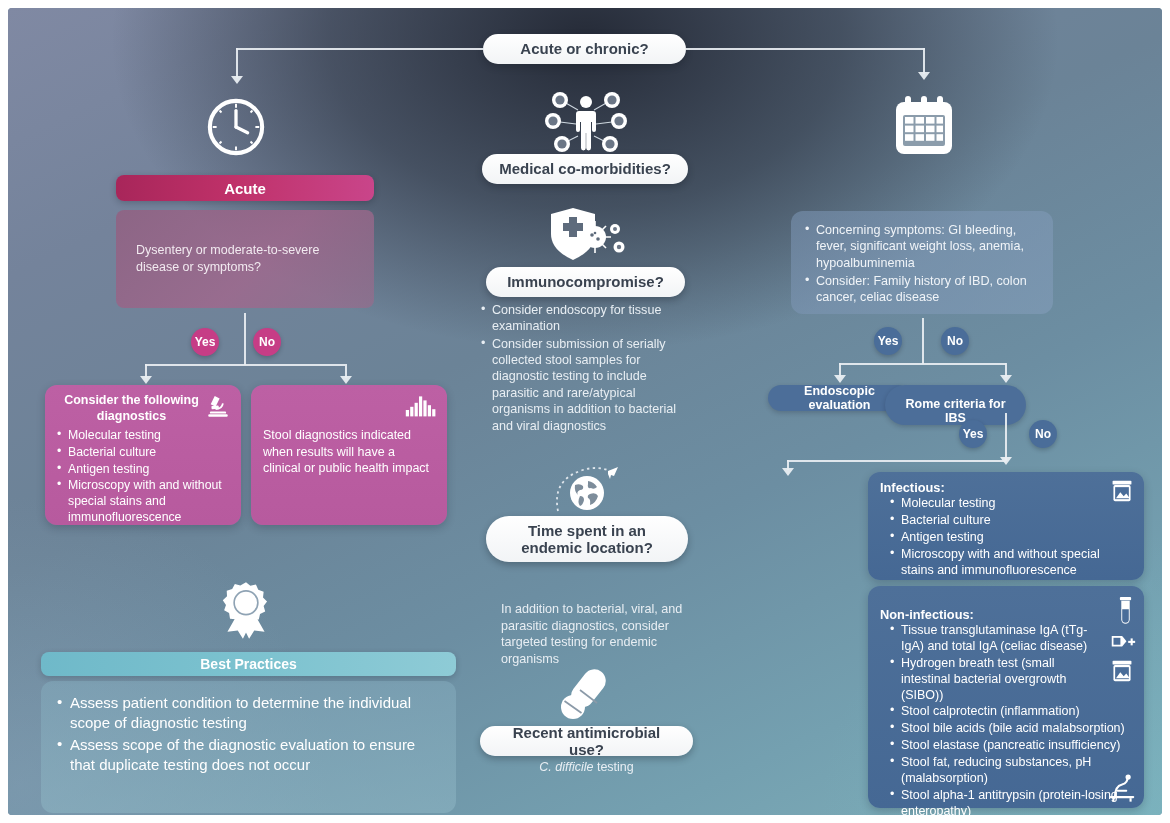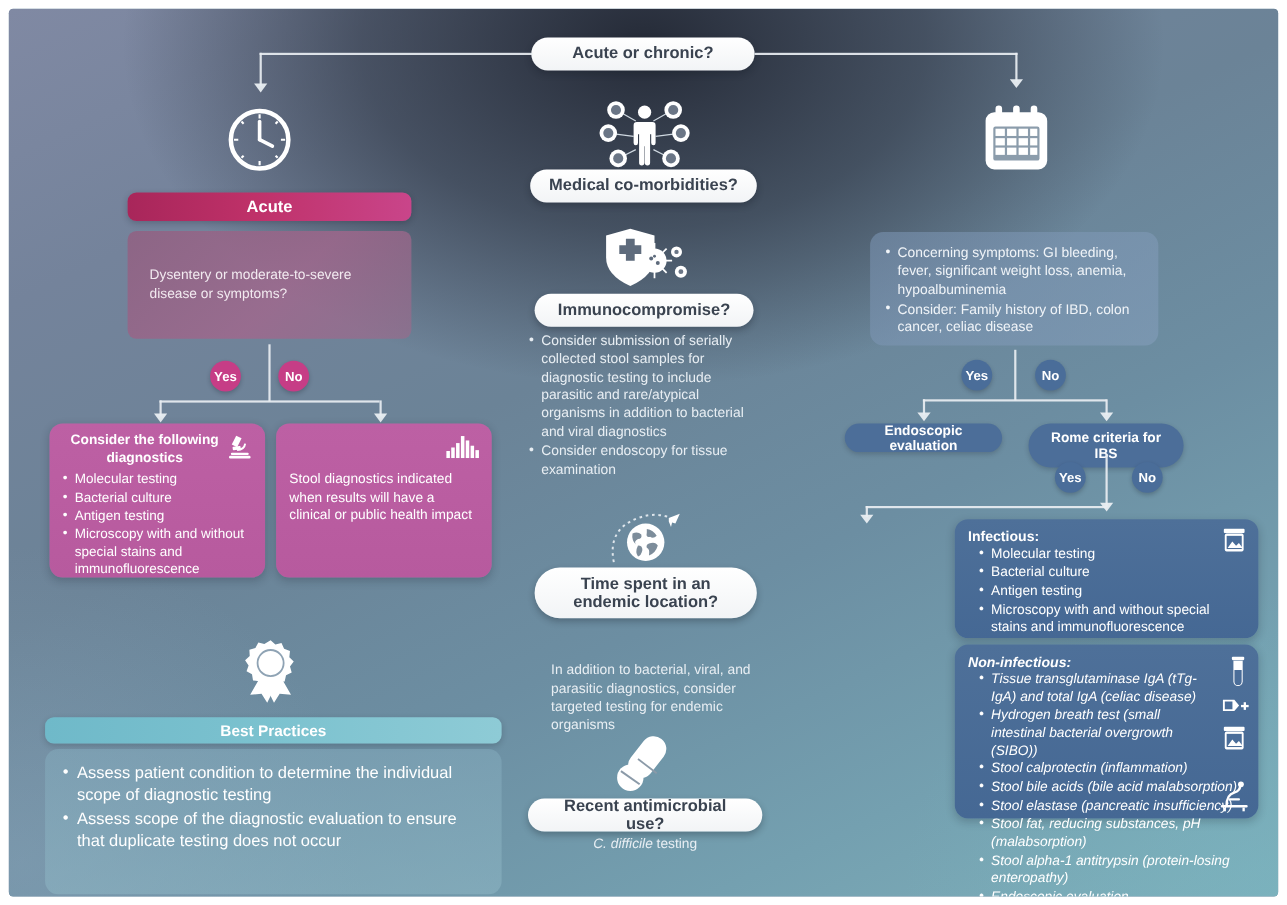--- a/index.html
+++ b/index.html
@@ -331,22 +331,22 @@
           </g>
         </svg>
       </div>
 
       <div class="abs qpill" style="left:478px;top:259px;width:199px;height:30px;font-size:15px;">
         <span>Immunocompromise?</span>
       </div>
 
       <div class="abs midtxt" style="left:473px;top:294px;width:216px;">
         <ul class="bl cap" style="font-size:12.6px;line-height:1.30;">
+          <li>Consider endoscopy for tissue examination</li>
           <li style="margin-bottom:2px;">Consider submission of serially collected stool samples for diagnostic testing to include parasitic and rare/atypical organisms in addition to bacterial and viral diagnostics</li>
-          <li>Consider endoscopy for tissue examination</li>
         </ul>
       </div>
 
       <div class="abs" style="left:542px;top:455px;width:74px;height:60px;">
         <svg viewBox="0 0 74 60" width="74" height="60">
           <g stroke="#dfe6ec" stroke-width="1.8" stroke-dasharray="2.4 3.4" fill="none">
             <path d="M8 48 q-6 -30 22 -40 q16 -6 30 0"></path>
           </g>
           <path d="M58 8 l10 -4 -4 9 -3 -1 -1 4 -2 -5 z" fill="#ffffff"></path>
           <circle cx="37" cy="30" r="17" fill="#ffffff"></circle>
@@ -427,21 +427,21 @@
       <div class="abs badge-blue" style="left:866px;top:319px;width:28px;height:28px;">
         <span>Yes</span>
       </div>
       <div class="abs badge-blue" style="left:933px;top:319px;width:28px;height:28px;">
         <span>No</span>
       </div>
 
       <div class="abs pill-blue" style="left:760px;top:377px;width:143px;height:26px;">
         <span>Endoscopic evaluation</span>
       </div>
-      <div class="abs pill-blue" style="left:927px;top:377px;width:141px;height:40px;">
+      <div class="abs pill-blue" style="left:877px;top:377px;width:141px;height:40px;align-items:flex-end;">
         <span>Rome criteria for IBS</span>
       </div>
 
       <div class="abs line v" style="left:997px;top:405px;height:48px;"></div>
       <div class="abs line h" style="left:779px;top:452px;width:219px;"></div>
       <div class="abs line v" style="left:779px;top:452px;height:10px;"></div>
       <div class="abs arrow" style="left:774px;top:460px;"></div>
       <div class="abs arrow" style="left:992px;top:449px;"></div>
 
       <div class="abs badge-blue" style="left:951px;top:412px;width:28px;height:28px;">
@@ -463,21 +463,21 @@
         </div>
         <div style="font-size:12.8px;font-weight:600;margin-bottom:1px;">Infectious:</div>
         <ul class="bl cap" style="font-size:12.5px;line-height:1.27;padding-left:10px;">
           <li>Molecular testing</li>
           <li>Bacterial culture</li>
           <li>Antigen testing</li>
           <li>Microscopy with and without special stains and immunofluorescence</li>
         </ul>
       </div>
 
-      <div class="abs box-blue" style="left:860px;top:578px;width:276px;height:158px;padding:8px 12px;font-style:italic;">
+      <div class="abs box-blue" style="left:860px;top:578px;width:276px;height:222px;padding:21px 12px;">
         <div class="abs" style="right:10px;top:10px;width:17px;height:30px;">
           <svg viewBox="0 0 18 32" width="17" height="30">
             <rect x="3" y="1" width="12" height="3.4" rx="1" fill="#ffffff"></rect>
             <path d="M4.5 5 h9 v20 a4.5 4.5 0 0 1 -9 0 z" fill="#ffffff"></path>
             <path d="M5.5 14 h7 v11 a3.5 3.5 0 0 1 -7 0 z" fill="#4a6d99"></path>
           </svg>
         </div>
         <div class="abs" style="right:8px;top:46px;width:26px;height:22px;">
           <svg viewBox="0 0 30 24" width="26" height="22">
             <path d="M2 4 h12 l5 6 -5 6 h-12 z" fill="#ffffff"></path>

